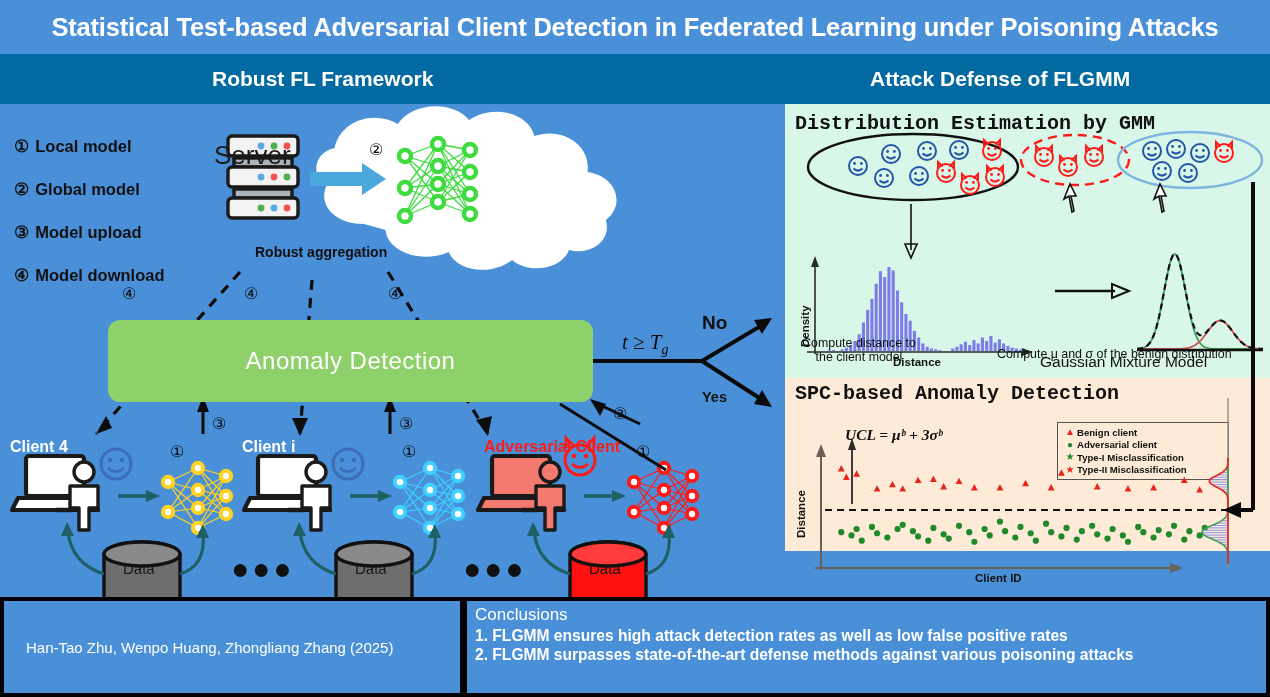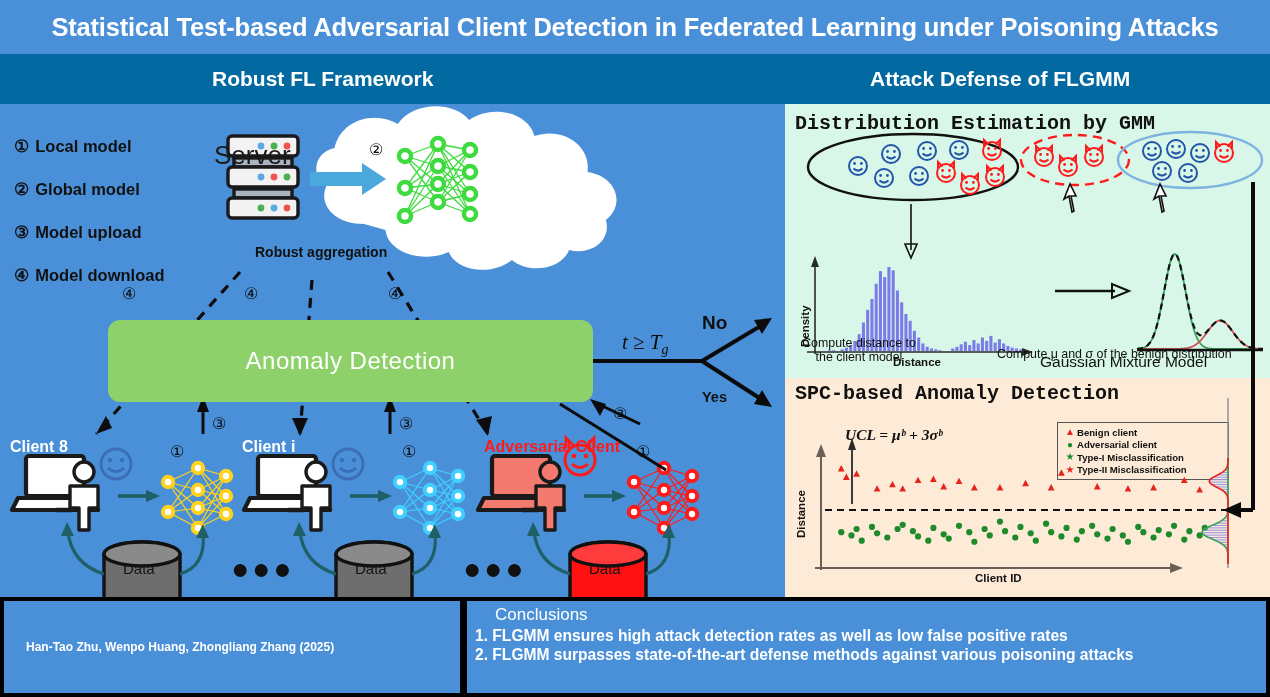--- a/index.html
+++ b/index.html
@@ -49,21 +49,21 @@
   .client-name { position:absolute; font-size:16px; font-weight:700; color:#ffffff; white-space:nowrap; }
   .client-name.adv { color:#ff1a1a; }
   .circ-num { position:absolute; color:#0b0b0b; font-size:16px; }
   .ellipsis-dots { position:absolute; color:#111; font-size:30px; letter-spacing:3px; line-height:1; }
 
   .data-label { position:absolute; font-size:15px; color:#141414; }
 
   
   .right-panel { position:absolute; left:785px; top:104px; width:485px; height:493px; }
   .gmm-sec { position:absolute; left:0; top:0; width:485px; height:274px; background:#d8f7e8; }
-  .spc-sec { position:absolute; left:0; top:274px; width:485px; height:219px; background:#fdebd8; }
+  .spc-sec { position:absolute; left:0; top:274px; width:485px; height:173px; background:#fdebd8; }
   .sec-title { position:absolute; font-size:20px; font-weight:700; color:#111; white-space:nowrap;font-family:Liberation Mono, monospace; }
   .cap-text { position:absolute; font-size:12.4px; color:#111; line-height:1.15; }
 
   .gmm-caption { position:absolute; left:255px; top:249px; font-size:15.5px; color:#111; white-space:nowrap;}
   .ucl-formula { position:absolute; left:60px; top:48px; font-size:15.5px; font-family:"Liberation Serif", serif;
                  font-style:italic; font-weight:700; color:#111; white-space:nowrap; }
 
   .spc-legend {
     position:absolute; left:272px; top:44px; width:172px; background:#fdebd8;
     border:1.5px solid #555; padding:3px 5px;
@@ -72,24 +72,24 @@
   .spc-legend .mk { width:14px; text-align:center; font-size:10px; line-height:1; }
   .spc-legend .tx { font-size:9.6px; font-weight:700; color:#111; white-space:nowrap; }
 
   .axis-label { position:absolute; font-size:11.5px; font-weight:700; color:#111; }
   .axis-label.vert { transform:rotate(-90deg); transform-origin:left top; white-space:nowrap; }
 
   
   .bottom-bar { position:absolute; left:0; top:597px; width:1270px; height:100px; background:#000; }
   .authors-box { position:absolute; left:4px; top:601px; width:456px; height:92px; background:#4a90d9;
                  display:flex; flex-direction:column; justify-content:center; padding-left:22px; }
-  .authors-box .a1 { color:#fff; font-size:12px; font-weight:700; }
+  .authors-box .a1 { color:#fff; font-size:15px; font-weight:400; }
   .authors-box .a2 { color:#fff; font-size:15px; font-weight:700; font-style:italic; }
   .concl-box { position:absolute; left:467px; top:601px; width:799px; height:92px; background:#4a90d9; padding:4px 0 0 8px; }
-  .concl-box .ct { color:#fff; font-size:17px; font-weight:400; margin-bottom:2px;margin-left:20px; }
+  .concl-box .ct { color:#fff; font-size:17px; font-weight:400; margin-bottom:2px; }
   .concl-box .cl { color:#fff; font-size:15.6px; font-weight:700; margin-bottom:1px; white-space:nowrap; }
 
   svg { display:block; }
   .ovl { position:absolute; left:0; top:0; pointer-events:none; }
 </style>
 </head>
 <body>
 
 <div id="poster">
 
@@ -453,21 +453,21 @@
     <div class="anomaly-box">
       <span class="lbl">Anomaly Detection</span>
     </div>
 
     <div class="tg-formula">
       <span>t ≥ T</span><sub style="font-size:14px;">g</sub>
     </div>
     <div class="branch-no">No</div>
     <div class="branch-yes">Yes</div>
 
-    <div class="client-name" style="left:10px; top:334px;">Client 8</div>
+    <div class="client-name" style="left:10px; top:334px;">Client 4</div>
     <div class="client-name" style="left:242px; top:334px;">Client i</div>
     <div class="client-name adv" style="left:484px; top:334px;">Adversarial Client</div>
 
     <div class="data-label" style="left:123px; top:456px;">Data</div>
     <div class="data-label" style="left:355px; top:456px;">Data</div>
     <div class="data-label" style="left:589px; top:456px;">Data</div>
 
     <div class="ellipsis-dots" style="left:231px; top:450px;">●●●</div>
     <div class="ellipsis-dots" style="left:463px; top:450px;">●●●</div>
   </div>

